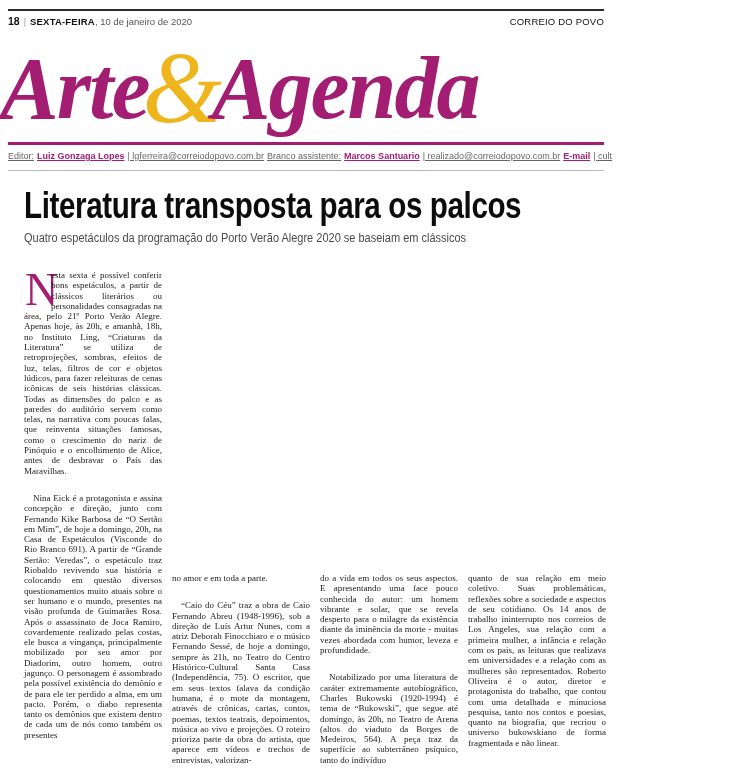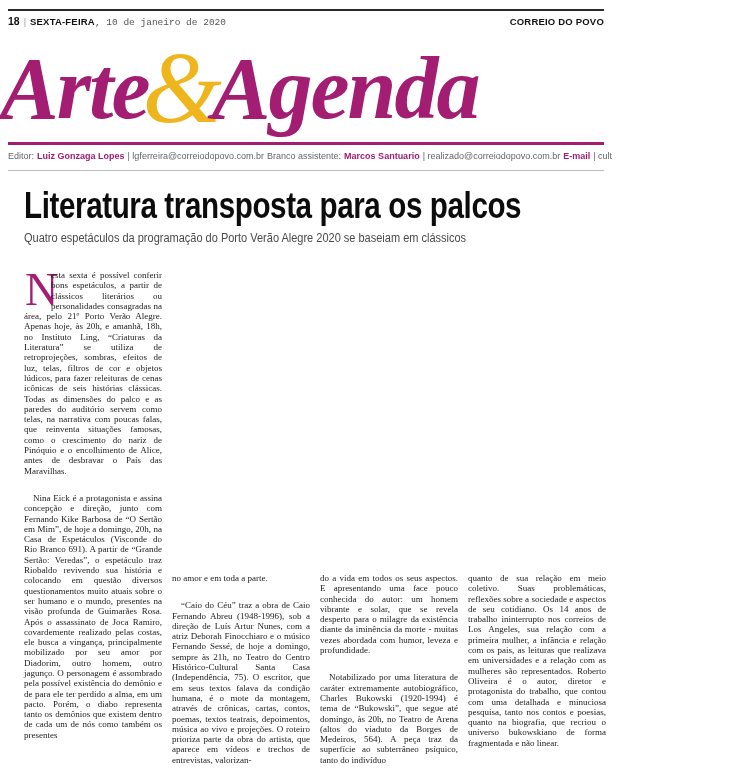--- a/index.html
+++ b/index.html
@@ -7,35 +7,35 @@
         font-family:"Liberation Sans",sans-serif;color:#1c1c1c;}
 
   
   .top-rule{position:absolute;left:8px;right:8px;top:9px;height:2px;background:#2b2b2b;}
   .folio{position:absolute;left:8px;right:8px;top:15px;display:flex;justify-content:space-between;
          align-items:baseline;font-size:9.5px;}
   .folio-left{display:flex;align-items:baseline;}
   .folio-num{font-weight:bold;font-size:10.5px;color:#111;}
   .folio-sep{color:#999;margin:0 4px;font-size:9px;}
   .folio-day{font-weight:bold;color:#111;letter-spacing:.2px;text-align:right;}
-  .folio-date{color:#555;font-family:Liberation Mono, monospace;}
-  .folio-brand{font-weight:bold;color:#111;letter-spacing:.2px;}
+  .folio-date{color:#555;}
+  .folio-brand{font-weight:normal;color:#111;letter-spacing:.2px;}
 
   
   .masthead{position:absolute;left:0;top:32px;width:736px;text-align:left;
             font-family:"Liberation Serif",serif;font-style:italic;font-weight:bold;
             font-size:88px;line-height:104px;white-space:nowrap;}
   .mast-word{color:#A31D72;letter-spacing:-2px;}
   .mast-amp{color:#EFB51D;font-weight:normal;font-size:102px;margin:0 -10px 0 -6px;
             position:relative;top:4px;}
 
   
   .magenta-rule{position:absolute;left:8px;right:8px;top:142px;height:3px;background:#A31D72;}
   .editor-bar{position:absolute;left:8px;top:151px;font-size:9px;color:#666;white-space:nowrap;}
-  .editor-bar span{margin-right:3px;}
+  .editor-bar span{margin-right:3px;text-decoration:underline;}
   .ed-name{color:#A31D72;font-weight:bold;text-align:center;}
   .thin-rule{position:absolute;left:8px;right:8px;top:170px;height:1px;background:#bcbcbc;}
 
   
   .headline{position:absolute;left:24px;top:185px;font-weight:bold;font-size:37px;
             letter-spacing:-0.5px;color:#0c0c0c;white-space:nowrap;
             transform:scaleX(0.8);transform-origin:left top;}
   .subheadline{position:absolute;left:24px;top:231px;font-size:12.5px;color:#4a4a4a;
                white-space:nowrap;transform:scaleX(0.88);transform-origin:left top;}
 

